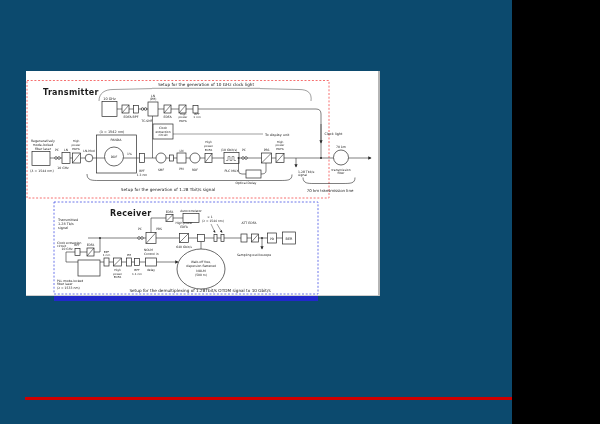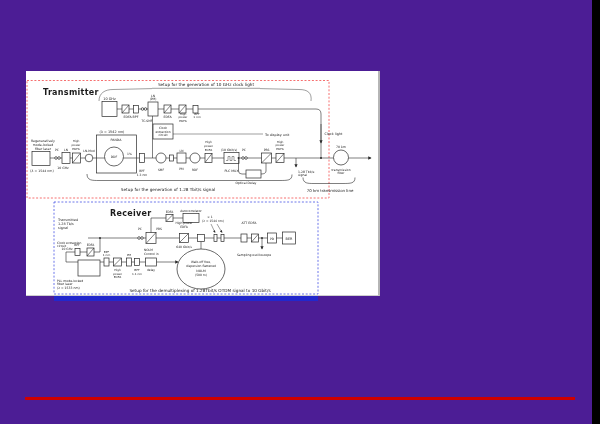--- a/index.html
+++ b/index.html
@@ -1,16 +1,16 @@
 <!DOCTYPE html>
 <html><head>
 <meta charset="utf-8">
 <style>
   html,body{margin:0;padding:0;background:#000;}
-  #page{position:relative;width:592px;height:424px;background:#4c1d95;overflow:hidden;
+  #page{position:relative;width:512px;height:424px;background:#0c4a6e;overflow:hidden;
         font-family:"DejaVu Sans",sans-serif;}
   #panel{position:absolute;left:26px;top:71px;width:352px;height:224px;background:#fff;
          border-right:2px solid #b5b5b5;border-bottom:1px solid #cfcfcf;}
   #topbar{position:absolute;left:26px;top:73px;width:302px;height:6px;}
   #botbar{position:absolute;left:54px;top:296px;width:264px;height:5px;}
   #rule{position:absolute;left:25px;top:397px;width:550px;height:3px;}
   svg{position:absolute;left:0;top:0;}
   svg text{font-family:"DejaVu Sans",sans-serif;fill:#1b1b1b;}
   .sect{font-weight:bold;letter-spacing:.3px;}
   .comp{fill:#fff;stroke:#2a2a2a;stroke-width:.7;}

